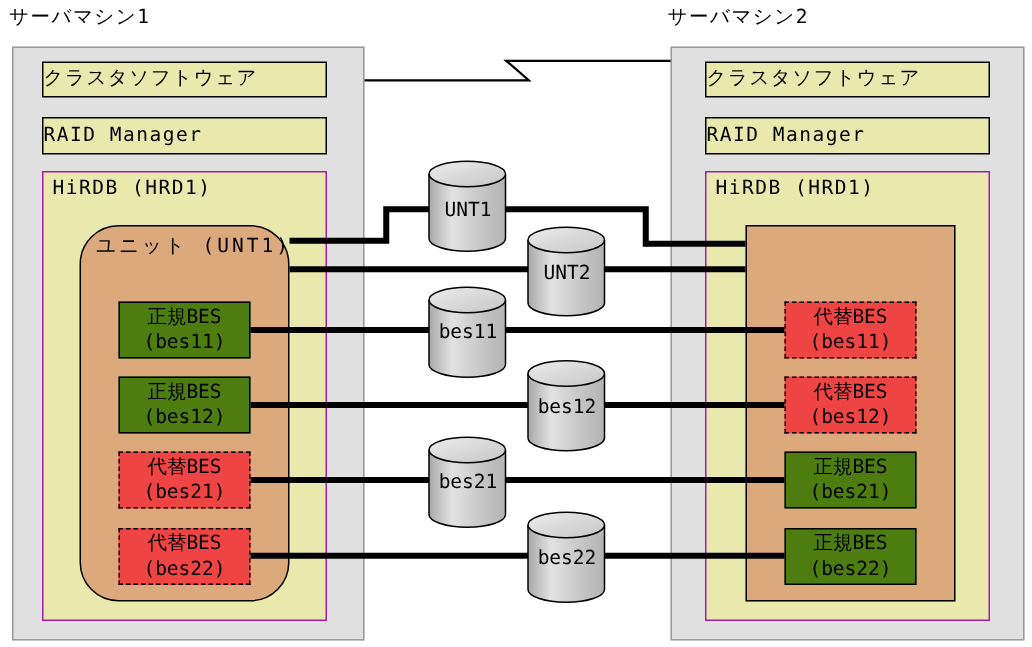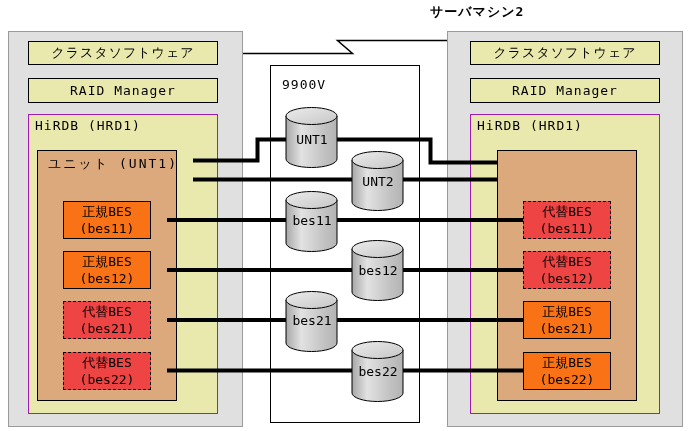--- a/index.html
+++ b/index.html
@@ -8,57 +8,58 @@
     font-family:"DejaVu Sans Mono","Liberation Mono",monospace;
     font-size:13px;color:#000;overflow:hidden;
   }
   .server-title{position:absolute;top:3px;height:17px;line-height:17px;letter-spacing:1px;}
   .server-box{
     position:absolute;top:31px;width:233px;height:394px;
     background:#e0e0e0;border:1px solid #9a9a9a;
   }
   .soft-box{
     position:absolute;width:188px;height:22px;line-height:22px;
-    background:#e9e9ae;border:1px solid #000;text-align:center;letter-spacing:1px;
+    background:#e9e9ae;border:1px solid #000;letter-spacing:1px;
   }
   .hirdb-box{
     position:absolute;left:19px;top:82px;width:188px;height:298px;
     background:#e9e9ae;border:1px solid #a21caf;
   }
   .hirdb-label{position:absolute;left:6px;top:3px;letter-spacing:1px;}
   .unit-box{
     position:absolute;top:35px;width:138px;height:249px;
     background:#dba97c;border:1px solid #000;
   }
   .unit-label{position:absolute;left:10px;top:4px;letter-spacing:2px;white-space:nowrap;}
   .bes{
     position:absolute;left:25px;width:86px;height:35px;
     text-align:center;line-height:17px;padding-top:1px;box-sizing:content-box;
   }
-  .bes.primary{background:#f97316;border:1px solid #000;}
+  .bes.primary{background:#4d7c0f;border:1px solid #000;}
   .bes.alternate{background:#ef4444;border:1px dashed #000;}
   .storage-box{
     position:absolute;left:270px;top:65px;width:148px;height:356px;
     background:#fff;border:1px solid #000;z-index:1;
   }
   .storage-label{position:absolute;left:11px;top:11px;letter-spacing:1px;}
   svg.overlay{position:absolute;left:0;top:0;z-index:5;pointer-events:none;}
   .cyl-label{font-family:"DejaVu Sans Mono","Liberation Mono",monospace;font-size:13px;fill:#000;}
 </style>
 </head>
 <body>
 
 <div class="canvas">
 
+  <div class="server-title" style="left:6px;">サーバマシン1</div>
   <div class="server-box" style="left:8px;">
     <div class="soft-box" style="left:19px;top:9px;">クラスタソフトウェア</div>
     <div class="soft-box" style="left:19px;top:46px;height:23px;line-height:23px;">RAID Manager</div>
     <div class="hirdb-box">
       <div class="hirdb-label">HiRDB (HRD1)</div>
-      <div class="unit-box" style="left:8px;">
+      <div class="unit-box" style="left:24px;border-radius:26px;">
         <div class="unit-label">ユニット (UNT1)</div>
         <div class="bes primary" style="top:50px;">
           <div>正規BES</div>
           <div>(bes11)</div>
         </div>
         <div class="bes primary" style="top:100px;">
           <div>正規BES</div>
           <div>(bes12)</div>
         </div>
         <div class="bes alternate" style="top:150px;">
@@ -66,21 +67,21 @@
           <div>(bes21)</div>
         </div>
         <div class="bes alternate" style="top:201px;">
           <div>代替BES</div>
           <div>(bes22)</div>
         </div>
       </div>
     </div>
   </div>
 
-  <div class="server-title" style="left:430px;font-weight:bold;">サーバマシン2</div>
+  <div class="server-title" style="left:445px;">サーバマシン2</div>
   <div class="server-box" style="left:447px;width:234px;">
     <div class="soft-box" style="left:22px;top:9px;">クラスタソフトウェア</div>
     <div class="soft-box" style="left:22px;top:46px;height:23px;line-height:23px;">RAID Manager</div>
     <div class="hirdb-box" style="left:22px;">
       <div class="hirdb-label">HiRDB (HRD1)</div>
       <div class="unit-box" style="left:26px;">
         <div class="bes alternate" style="top:50px;">
           <div>代替BES</div>
           <div>(bes11)</div>
         </div>
@@ -93,23 +94,20 @@
           <div>(bes21)</div>
         </div>
         <div class="bes primary" style="top:201px;">
           <div>正規BES</div>
           <div>(bes22)</div>
         </div>
       </div>
     </div>
   </div>
 
-  <div class="storage-box">
-    <div class="storage-label">9900V</div>
-  </div>
 
   <svg class="overlay" width="688" height="431" viewBox="0 0 688 431">
     <defs>
       <linearGradient id="cylBody" x1="0" y1="0" x2="1" y2="0">
         <stop offset="0" stop-color="#a7a7a7"></stop>
         <stop offset="0.3" stop-color="#e2e2e2"></stop>
         <stop offset="0.75" stop-color="#c2c2c2"></stop>
         <stop offset="1" stop-color="#b3b3b3"></stop>
       </linearGradient>
       <linearGradient id="cylTop" x1="0" y1="0" x2="1" y2="1">

